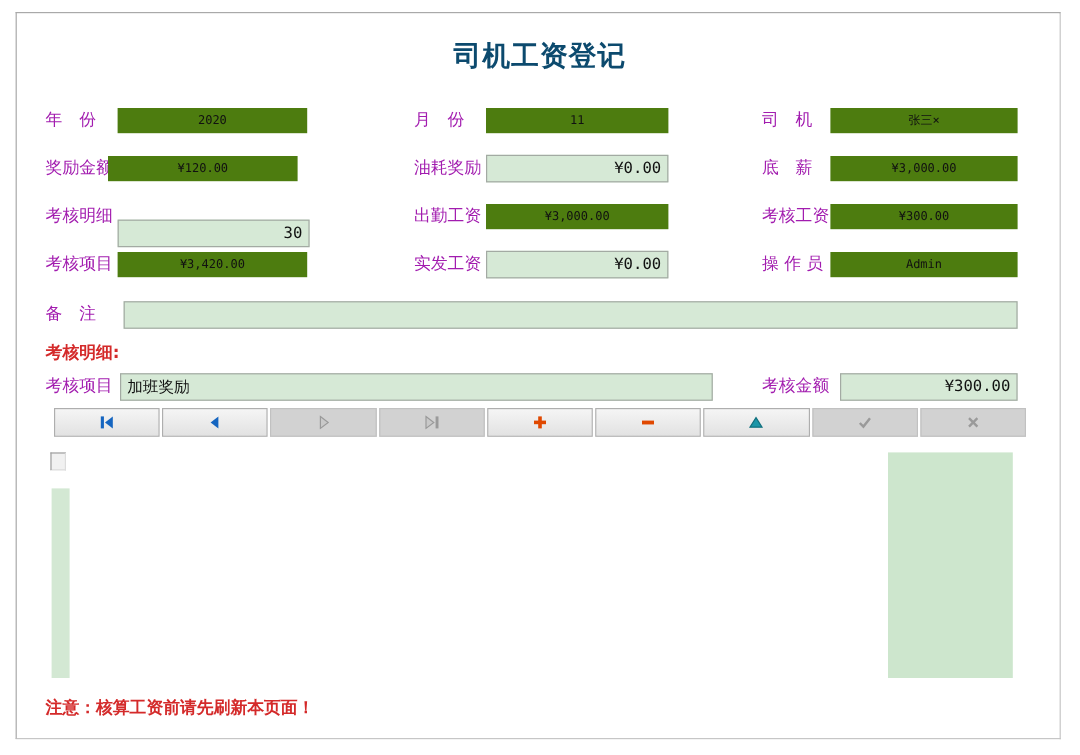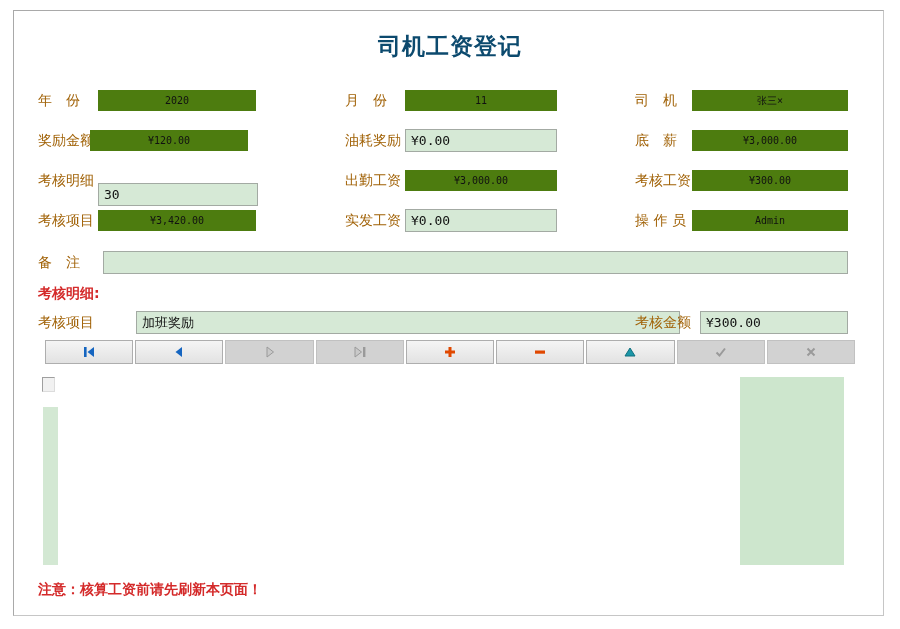--- a/index.html
+++ b/index.html
@@ -10,34 +10,34 @@
   .panel{
     position:absolute;left:13px;top:10px;width:871px;height:606px;
     border:1px solid #c6c6c6;border-top-color:#a9a9a9;border-left-color:#a9a9a9;
     background:#fff;box-sizing:border-box;
   }
   .title{
     position:absolute;left:0;top:31px;width:900px;text-align:center;
     font-size:23px;font-weight:bold;color:#0c4a6e;letter-spacing:1px;
   }
   .lbl{
-    position:absolute;height:22px;line-height:22px;font-size:14px;color:#a16207;
+    position:absolute;height:22px;line-height:22px;font-size:14px;color:#a21caf;
     white-space:pre;
   }
   .ro{
     position:absolute;height:21px;line-height:21px;background:#4d7c0f;
     font-family:"DejaVu Sans Mono","Liberation Mono",monospace;font-size:10px;color:#111;
     padding:0 3px;box-sizing:border-box;white-space:pre;overflow:hidden;text-align:center;
   }
   .in{
     position:absolute;height:23px;background:#d6e9d6;border:1px solid #a3aaa3;
     font-family:"DejaVu Sans Mono","Liberation Mono",monospace;font-size:13px;color:#111;
     padding:0 5px;box-sizing:border-box;outline:none;border-radius:0;
   }
-  .in.right{}
+  .in.right{text-align:right;}
   .red{color:#d42a2a;font-weight:bold;font-size:14px;position:absolute;white-space:pre;}
   .nav{
     position:absolute;left:45px;top:340px;width:810px;height:24px;
     display:flex;gap:2px;
   }
   .nav button{
     flex:1;margin:0;padding:0;display:flex;align-items:center;justify-content:center;
     border:1px solid #aeaeae;background:linear-gradient(#f5f5f5,#e2e2e2);cursor:pointer;
   }
   .nav button.disabled{background:#d2d2d2;border-color:#c1c1c1;cursor:default;}
@@ -92,21 +92,21 @@
 
 <span class="lbl" style="left:635px;top:209px;">操 作 员</span>
 <div class="ro" style="left:692px;top:210px;width:156px;">Admin</div>
 
 <span class="lbl" style="left:38px;top:251px;">备　注</span>
 <input class="in" style="left: 103px; top: 251px; width: 745px;" value="">
 
 <span class="red" style="left:38px;top:285px;">考核明细:</span>
 
 <span class="lbl" style="left:38px;top:311px;">考核项目</span>
-<input class="in" style="left: 100px; top: 311px; width: 544px; margin-left: 36px;" value="加班奖励">
+<input class="in" style="left: 100px; top: 311px; width: 494px;" value="加班奖励">
 
 <span class="lbl" style="left:635px;top:311px;">考核金额</span>
 <input class="in right" style="left: 700px; top: 311px; width: 148px;" value="¥300.00">
 
 <div class="nav">
   <button title="">
     <span>
       <svg width="16" height="12" viewBox="0 0 16 12">
           <rect x="3" y="1" width="2.6" height="10" fill="#1565c0"></rect>
           <path d="M13 1 L6.5 6 L13 11 Z" fill="#1565c0"></path>

